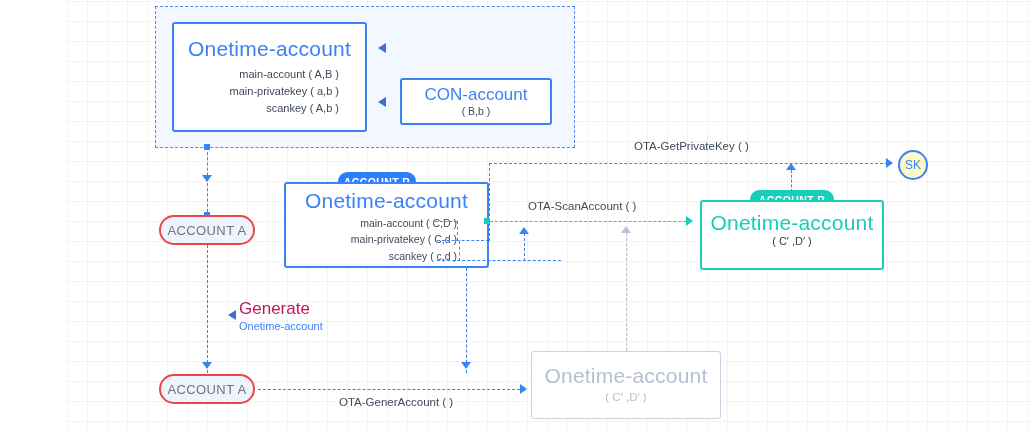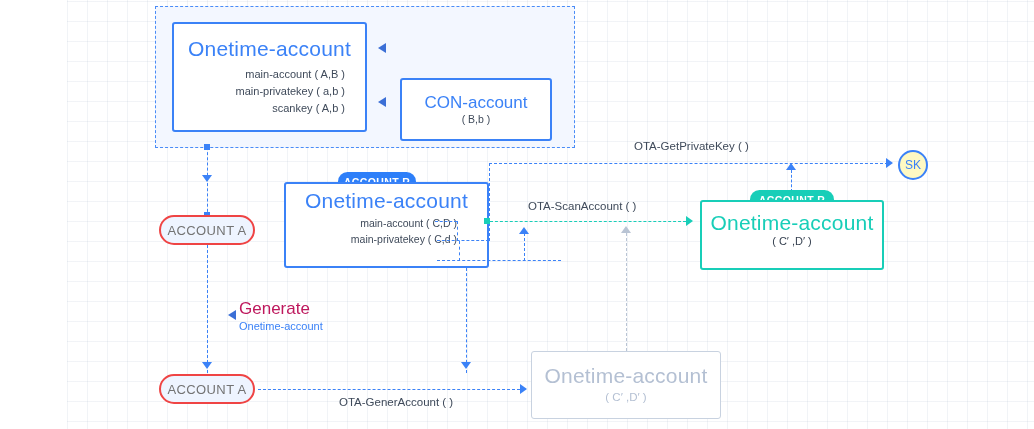--- a/index.html
+++ b/index.html
@@ -67,26 +67,26 @@
   .title-lg.gray{color:#b4c0d3;}
   .sub{
     color:#3f4a5a;font-size:11.5px;line-height:1.5;white-space:nowrap;
   }
   .sub.gray{color:#b4c0d3;}
 
   
   #ota-main{ left:172px; top:22px; width:195px; height:110px; }
   #ota-main .title-lg{margin-bottom:6px;}
   #ota-main .lines{
-    text-align:right;width:100%;padding-right:20px;box-sizing:border-box;
+    text-align:right;width:100%;padding-right:26px;box-sizing:border-box;
   }
   #ota-main .lines div{font-size:11px;color:#3f4a5a;line-height:1.55;white-space:nowrap;}
 
   #ori-box{ left:400px; top:24px; width:152px; height:47px; }
-  #con-box{ left:400px; top:78px; width:152px; height:63px; }
+  #con-box{ left:400px; top:78px; width:152px; height:47px; }
   .boxname{color:#3b82f7;font-size:17px;line-height:1.05;white-space:nowrap;}
   .boxpair{color:#3f4a5a;font-size:10.5px;margin-top:2px;white-space:nowrap;}
 
   
   #ota-mid{
     left:284px; top:182px; width:205px; height:86px;
     background:#fff;border:2px solid #3b82f7;box-sizing:border-box;border-radius:3px;
   }
   #ota-mid .title-lg{text-align:center;margin-top:5px;}
   #ota-mid .lines{text-align:right;padding-right:30px;margin-top:3px;}
@@ -212,20 +212,21 @@
   </div>
 
   <div id="pill-mid" class="pill">
     <span>ACCOUNT R</span>
   </div>
   <div id="ota-mid" class="abs">
     <div class="title-lg">Onetime-account</div>
     <div class="lines">
       <div>main-account ( C,D )</div>
       <div>main-privatekey ( C,d )</div>
+      <div>scankey ( c,d )</div>
     </div>
   </div>
 
   <div class="abs hline thin" style="left:435px; top:221px; width:22px;"></div>
   <div class="abs vline thin" style="left:457px; top:221px; height:20px;"></div>
   <div class="abs hline thin" style="left:437px; top:240px; width:52px;"></div>
   <div class="abs vline thin" style="left:489px; top:163px; height:78px;"></div>
   <div class="abs hline thin" style="left:437px; top:260px; width:124px;"></div>
   <div class="abs vline thin" style="left:459px; top:241px; height:20px;"></div>
   <div class="abs vline thin" style="left:524px; top:233px; height:28px;"></div>

